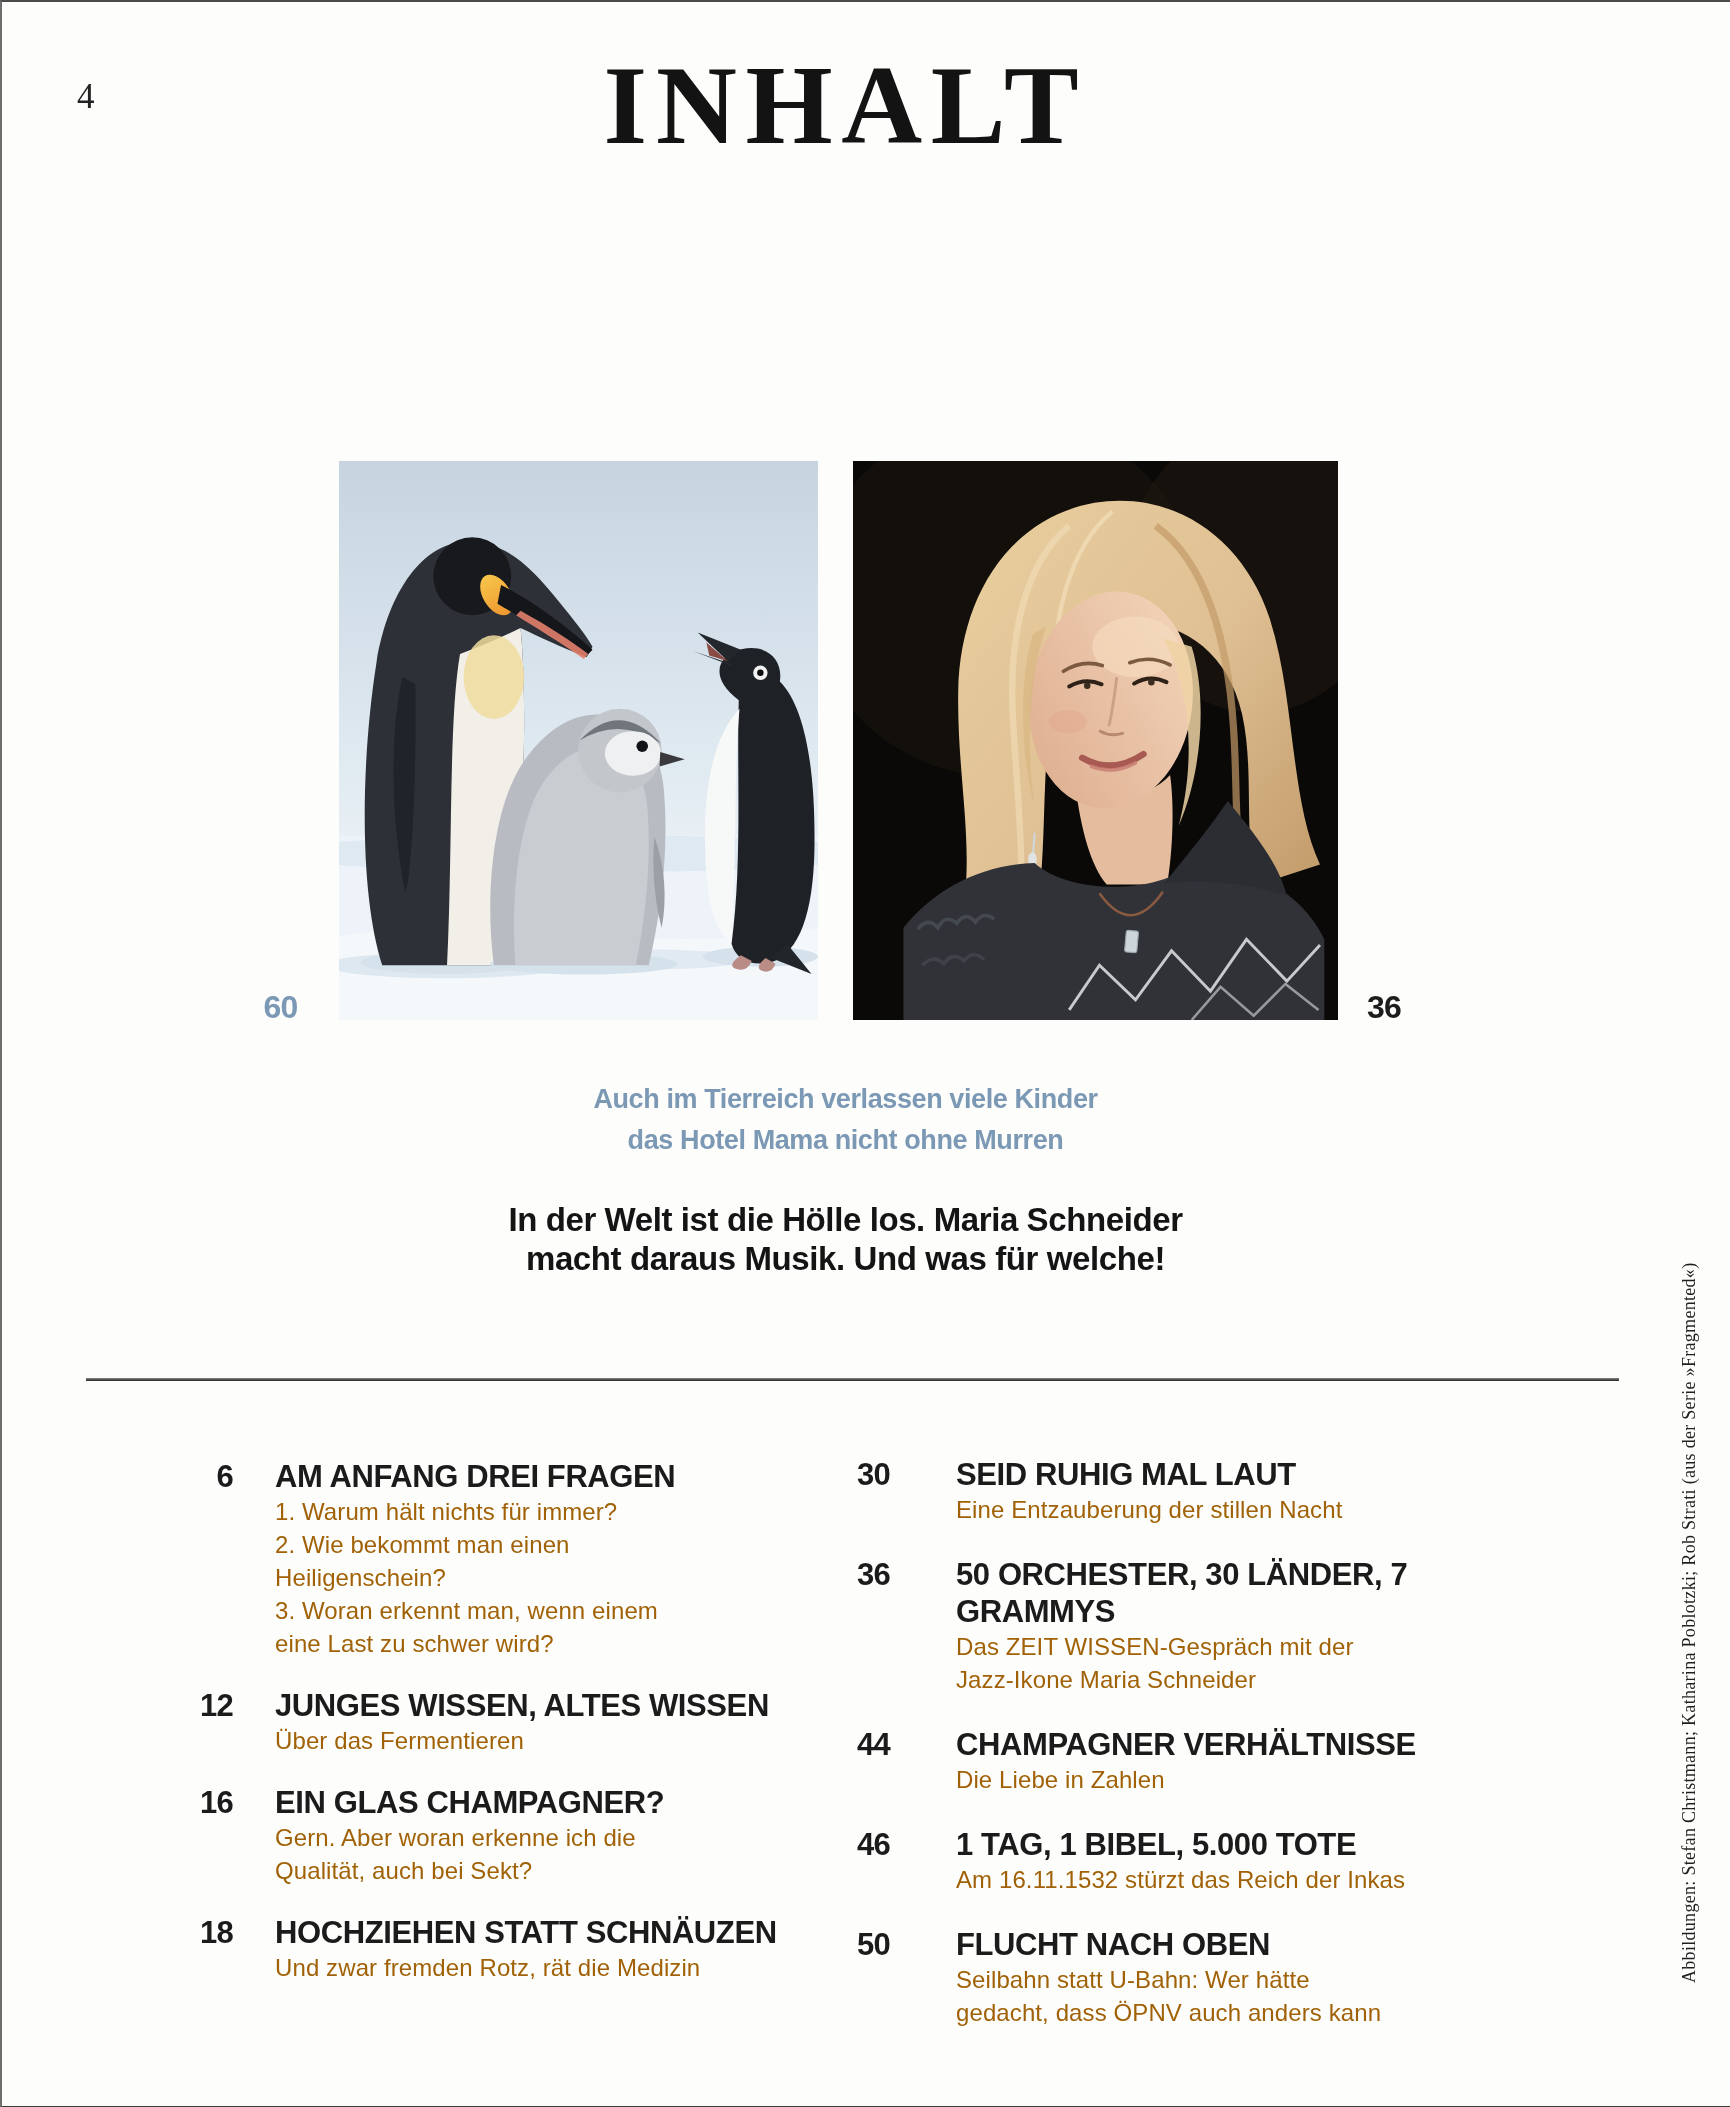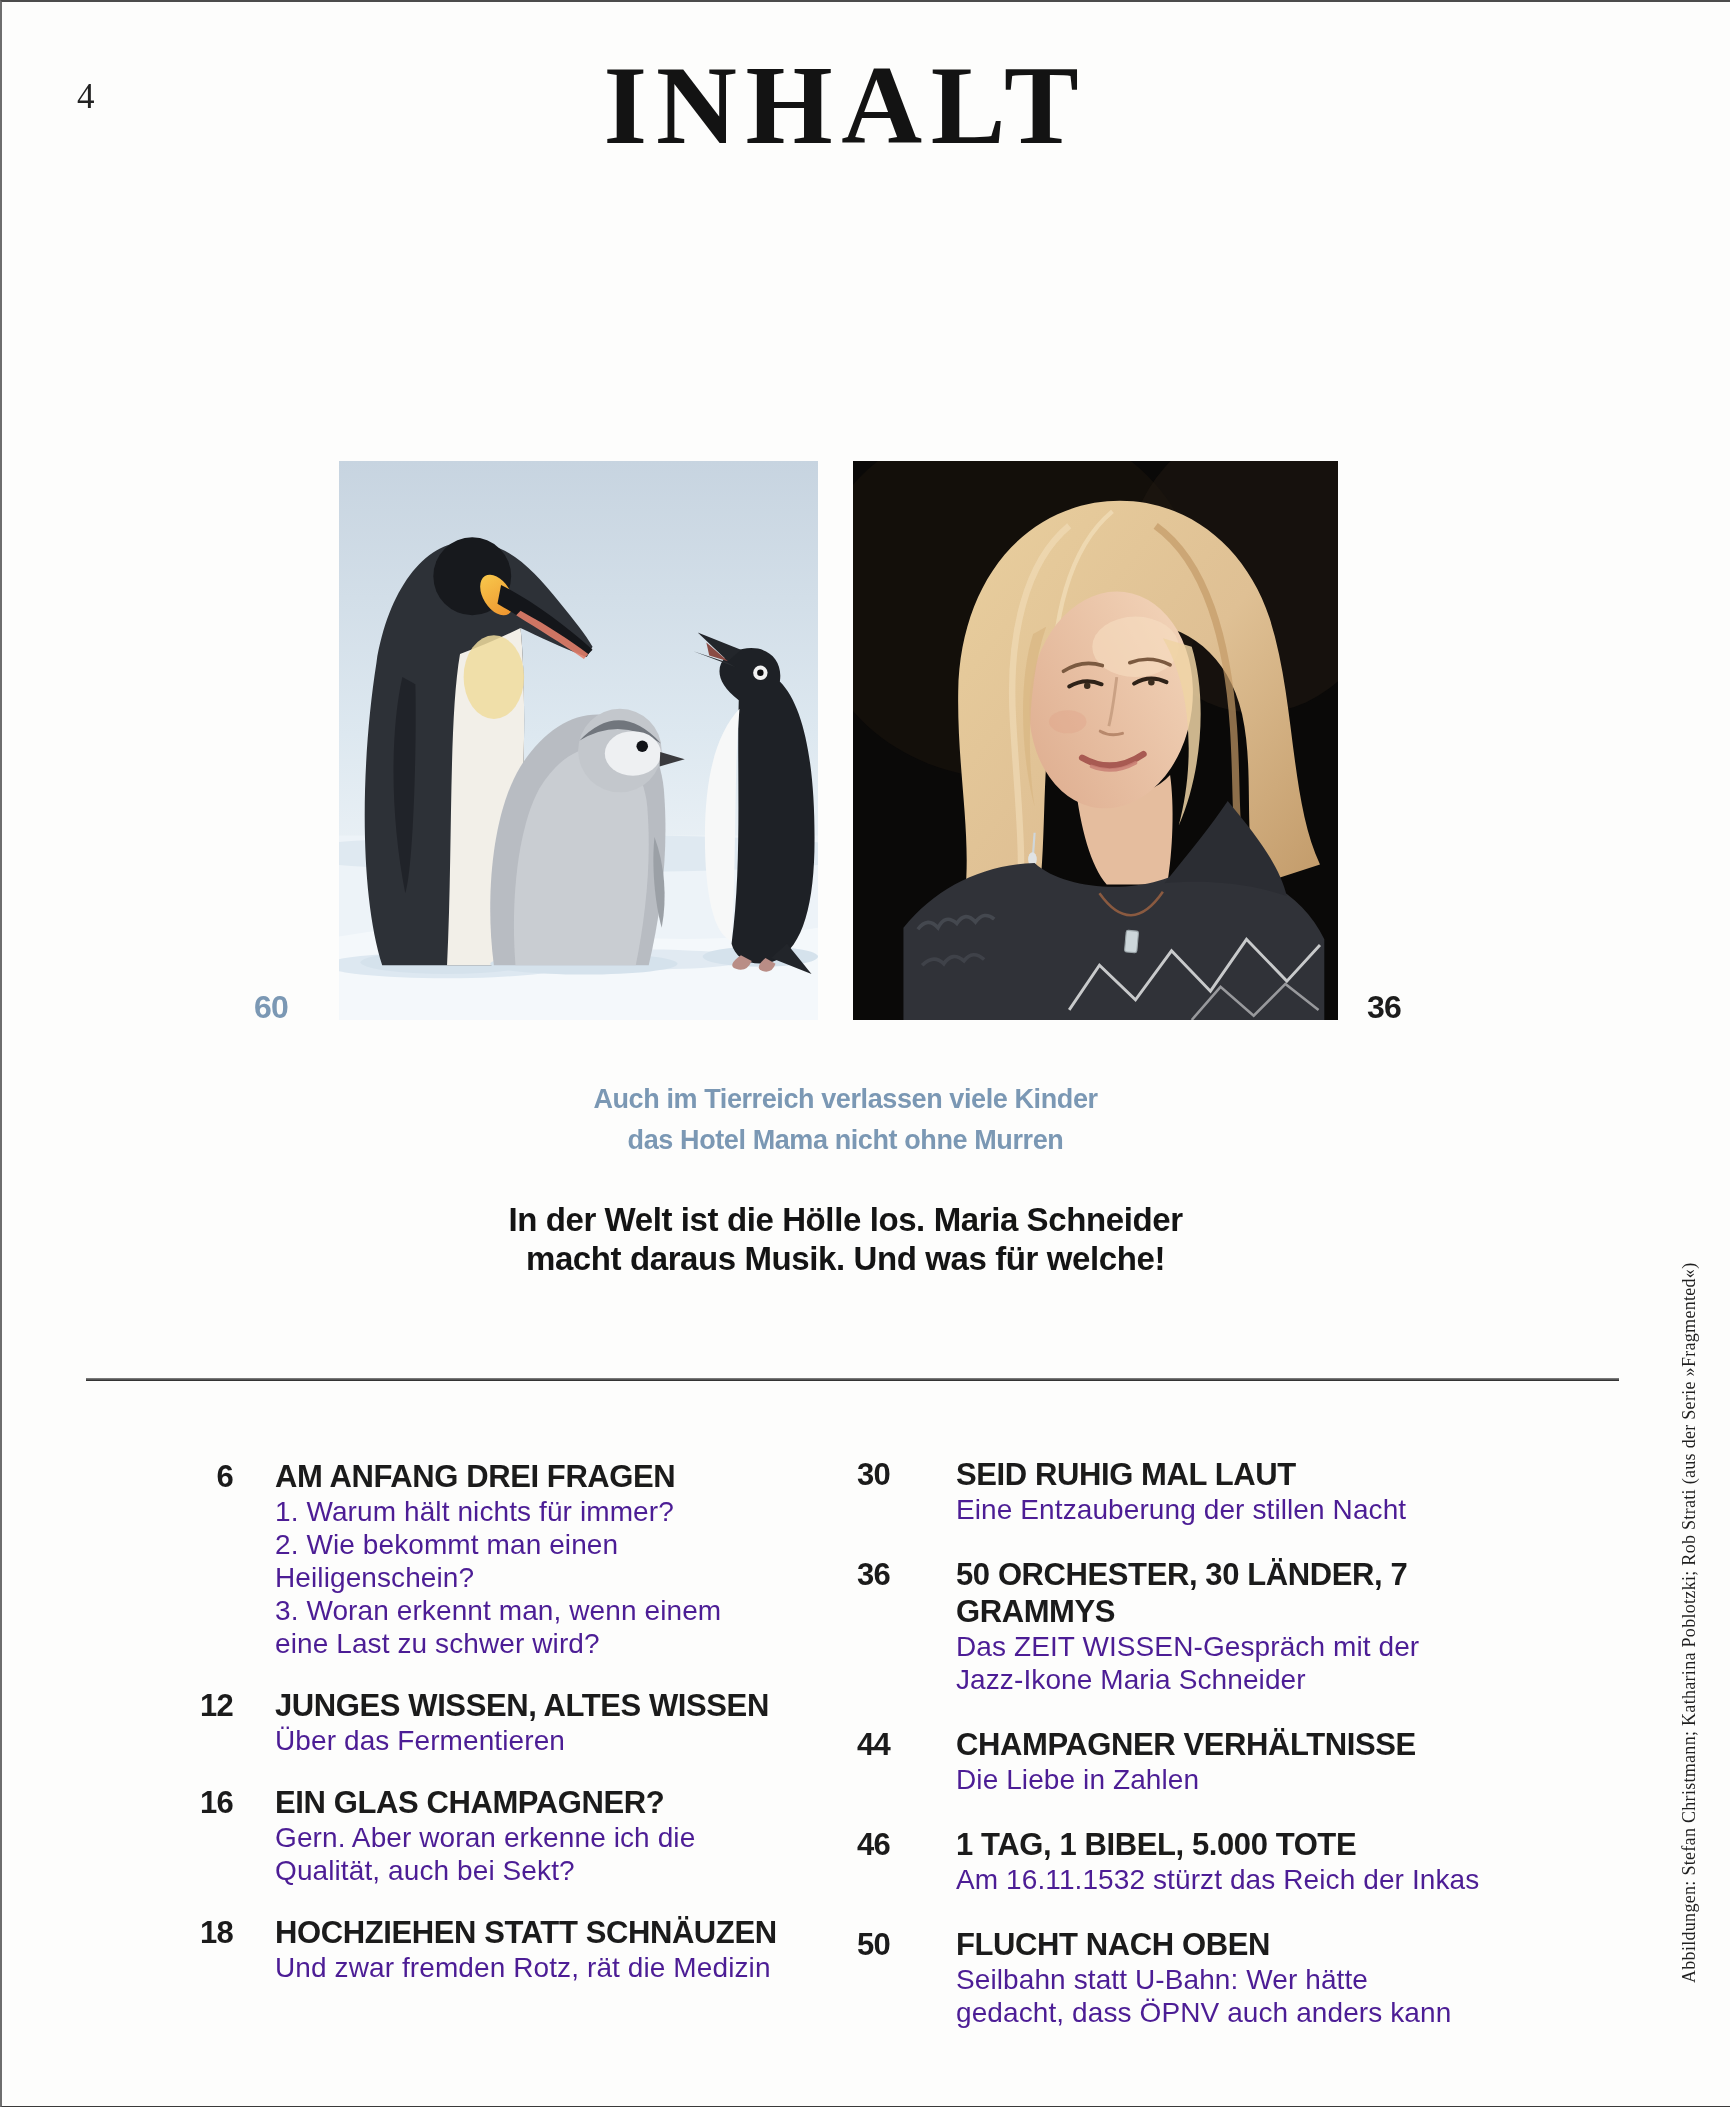--- a/index.html
+++ b/index.html
@@ -18,21 +18,21 @@
     font-family:"Liberation Serif",serif;font-weight:700;font-size:112px;
     letter-spacing:8.7px;color:#131313;line-height:1.1;
   }
   .figure{position:absolute;top:459px;height:559px;overflow:hidden;}
   .figure svg{display:block;width:100%;height:100%;}
   .fig-left{left:337px;width:479px;}
   .fig-right{left:851px;width:485px;}
   .fig-label{
     position:absolute;top:987px;font-size:32px;font-weight:700;letter-spacing:-0.7px;
   }
-  .fig-label-left{left:252px;width:53px;text-align:left;color:var(--accent,#7b98b4);}
+  .fig-label-left{left:252px;width:53px;text-align:center;color:var(--accent,#7b98b4);}
   .fig-label-right{left:1365px;color:#1c1c1c;}
   .caption{
     position:absolute;left:0;width:1687px;text-align:center;font-weight:700;letter-spacing:-0.4px;
   }
   .caption-blue{top:1077px;font-size:27px;line-height:41px;color:var(--accent,#7b98b4);}
   .caption-black{top:1198px;font-size:33px;line-height:39px;color:#141414;}
   .divider{
     position:absolute;left:84px;top:1376px;width:1533px;height:2.9px;
     background:linear-gradient(#8a8a8a,#222);
   }
@@ -43,21 +43,21 @@
   #toc-right .toc-entry{margin-bottom:30px;gap:40px;}
   .toc-num{
     flex:0 0 65px;text-align:right;font-size:31px;line-height:37px;font-weight:700;
     letter-spacing:-0.7px;color:#1b1b1b;margin-right:42px;
   }
   #toc-right .toc-num{margin-right:26px;}
   .toc-text{flex:1;}
   .toc-title{
     font-size:31px;line-height:37px;font-weight:700;letter-spacing:-0.4px;color:#1b1b1b;
   }
-  .toc-line{font-size:28px;line-height:33px;color:#4c1d95;letter-spacing:0.1px;}
+  .toc-line{font-size:24px;line-height:33px;color:#a16207;letter-spacing:0.1px;}
   .credits{
     position:absolute;right:30px;top:1251px;height:730px;
     writing-mode:vertical-rl;transform:rotate(180deg);
     font-family:"Liberation Serif",serif;font-size:18px;letter-spacing:0.3px;color:#1f1f1f;
     white-space:nowrap;
   }
 </style>
 </head>
 <body>
 

